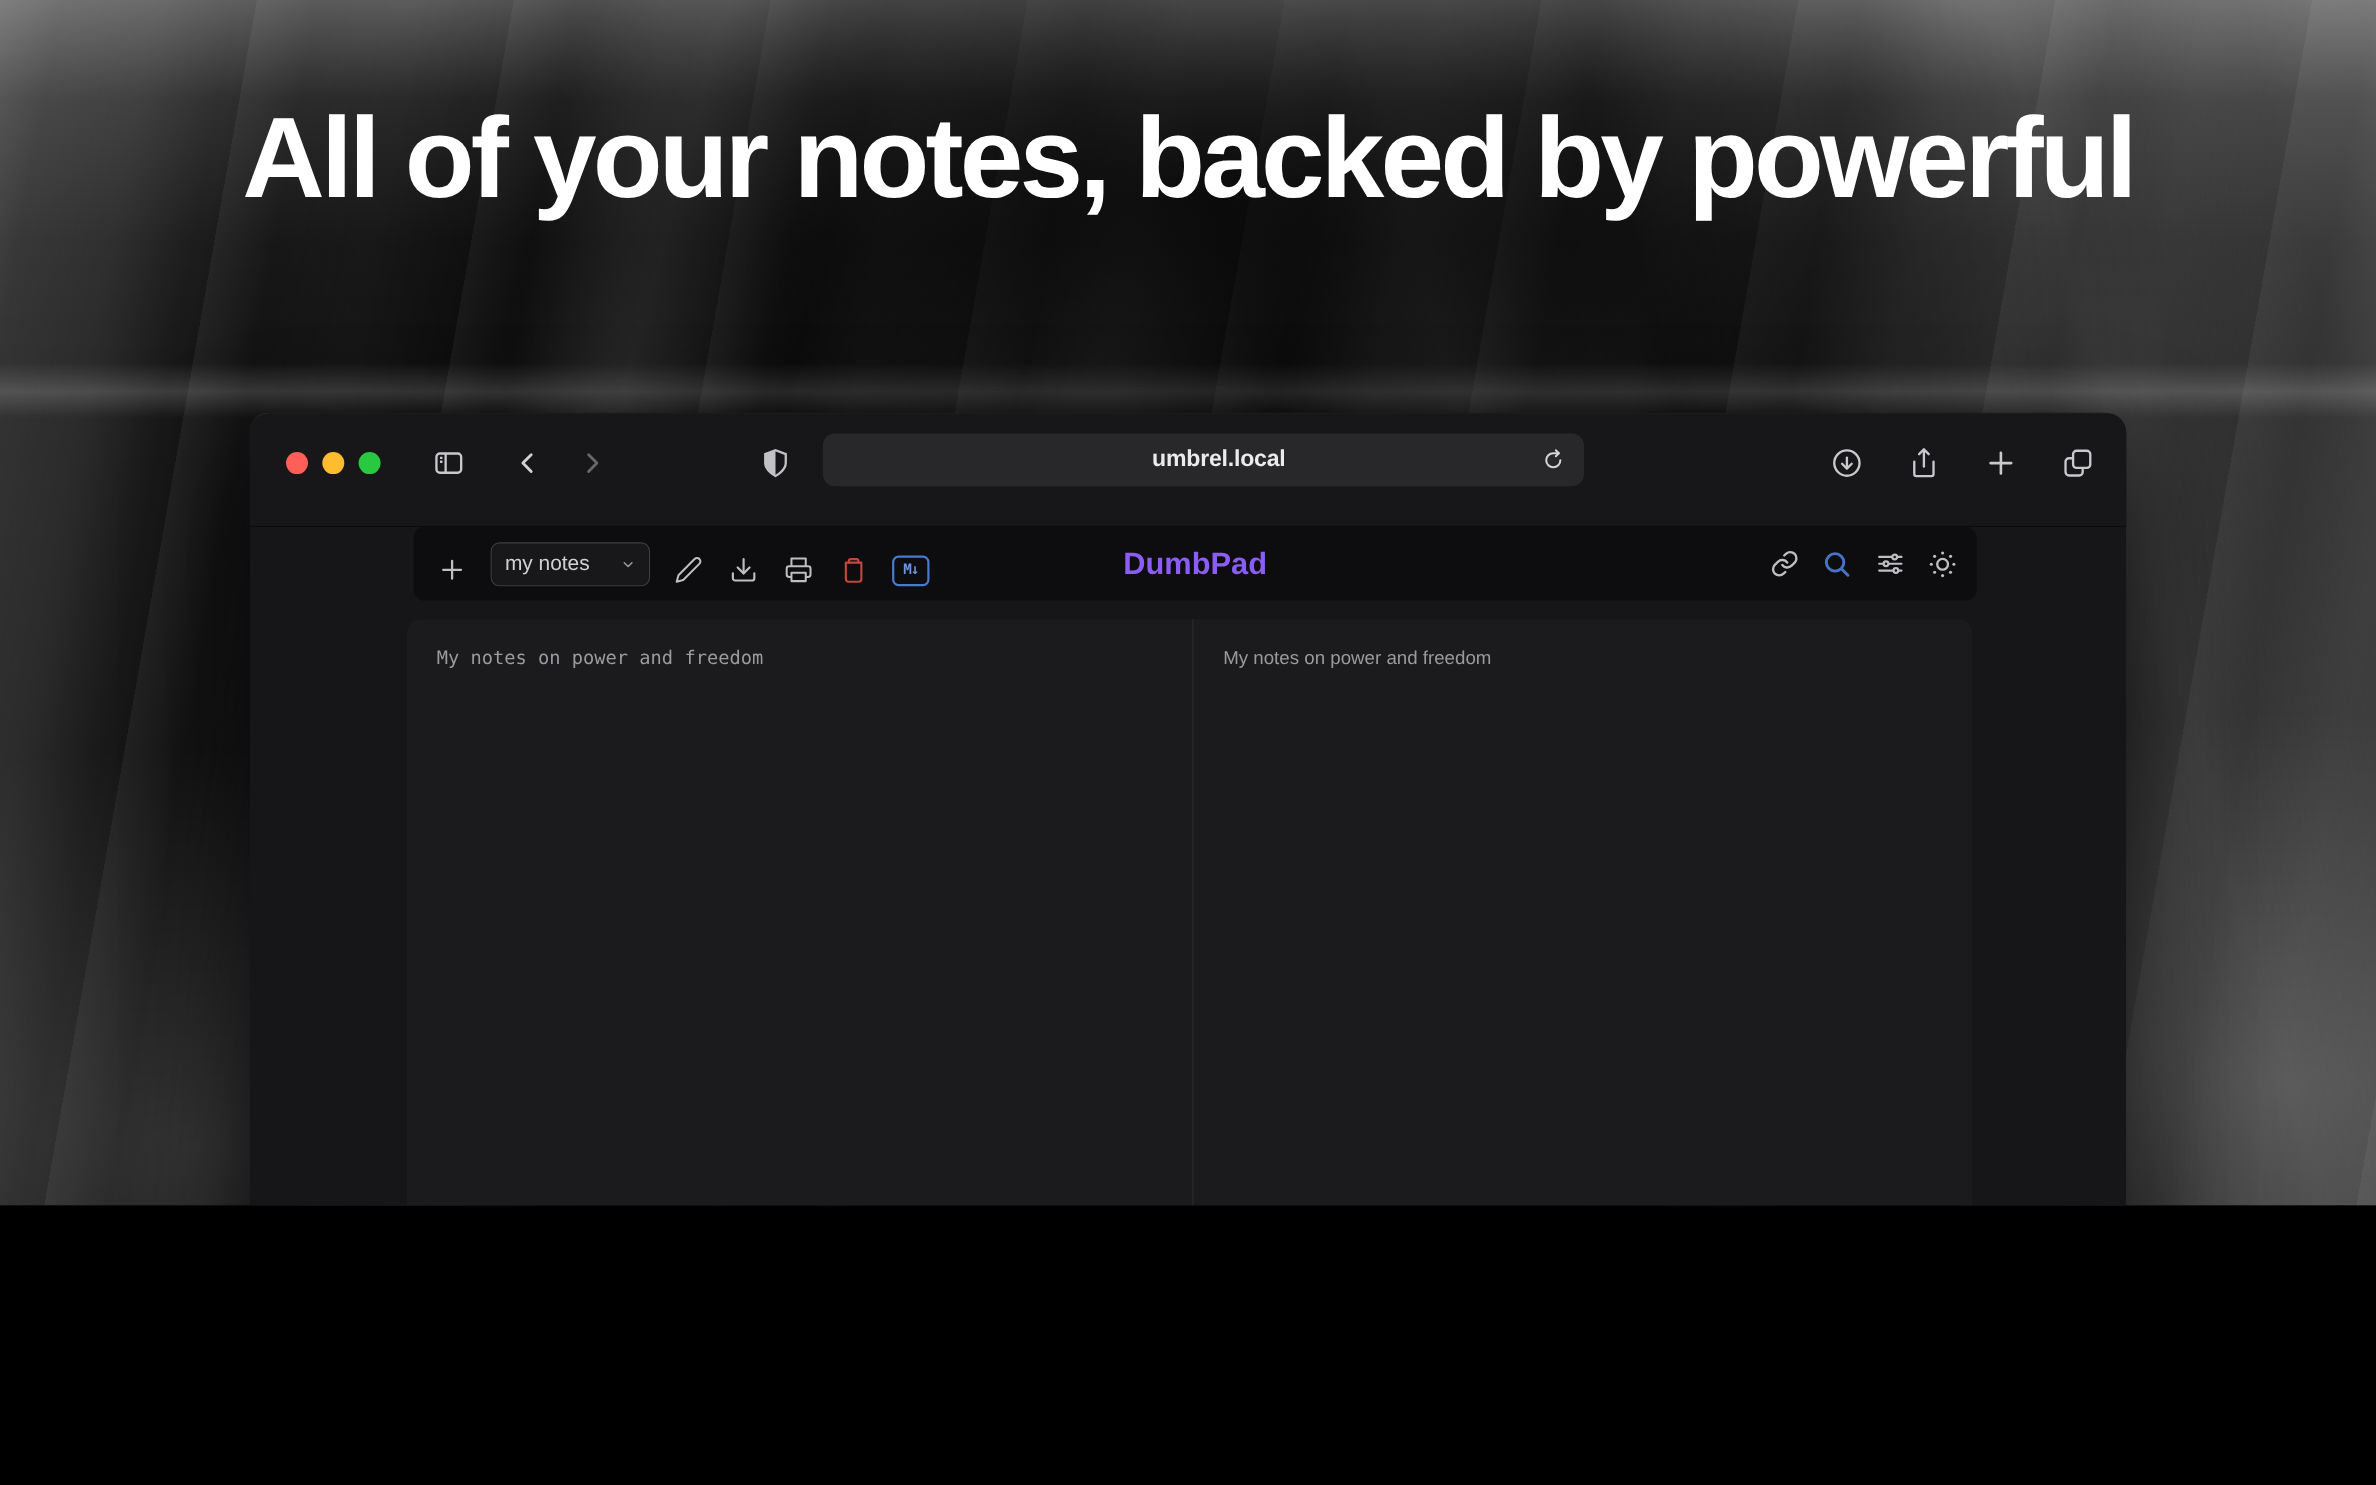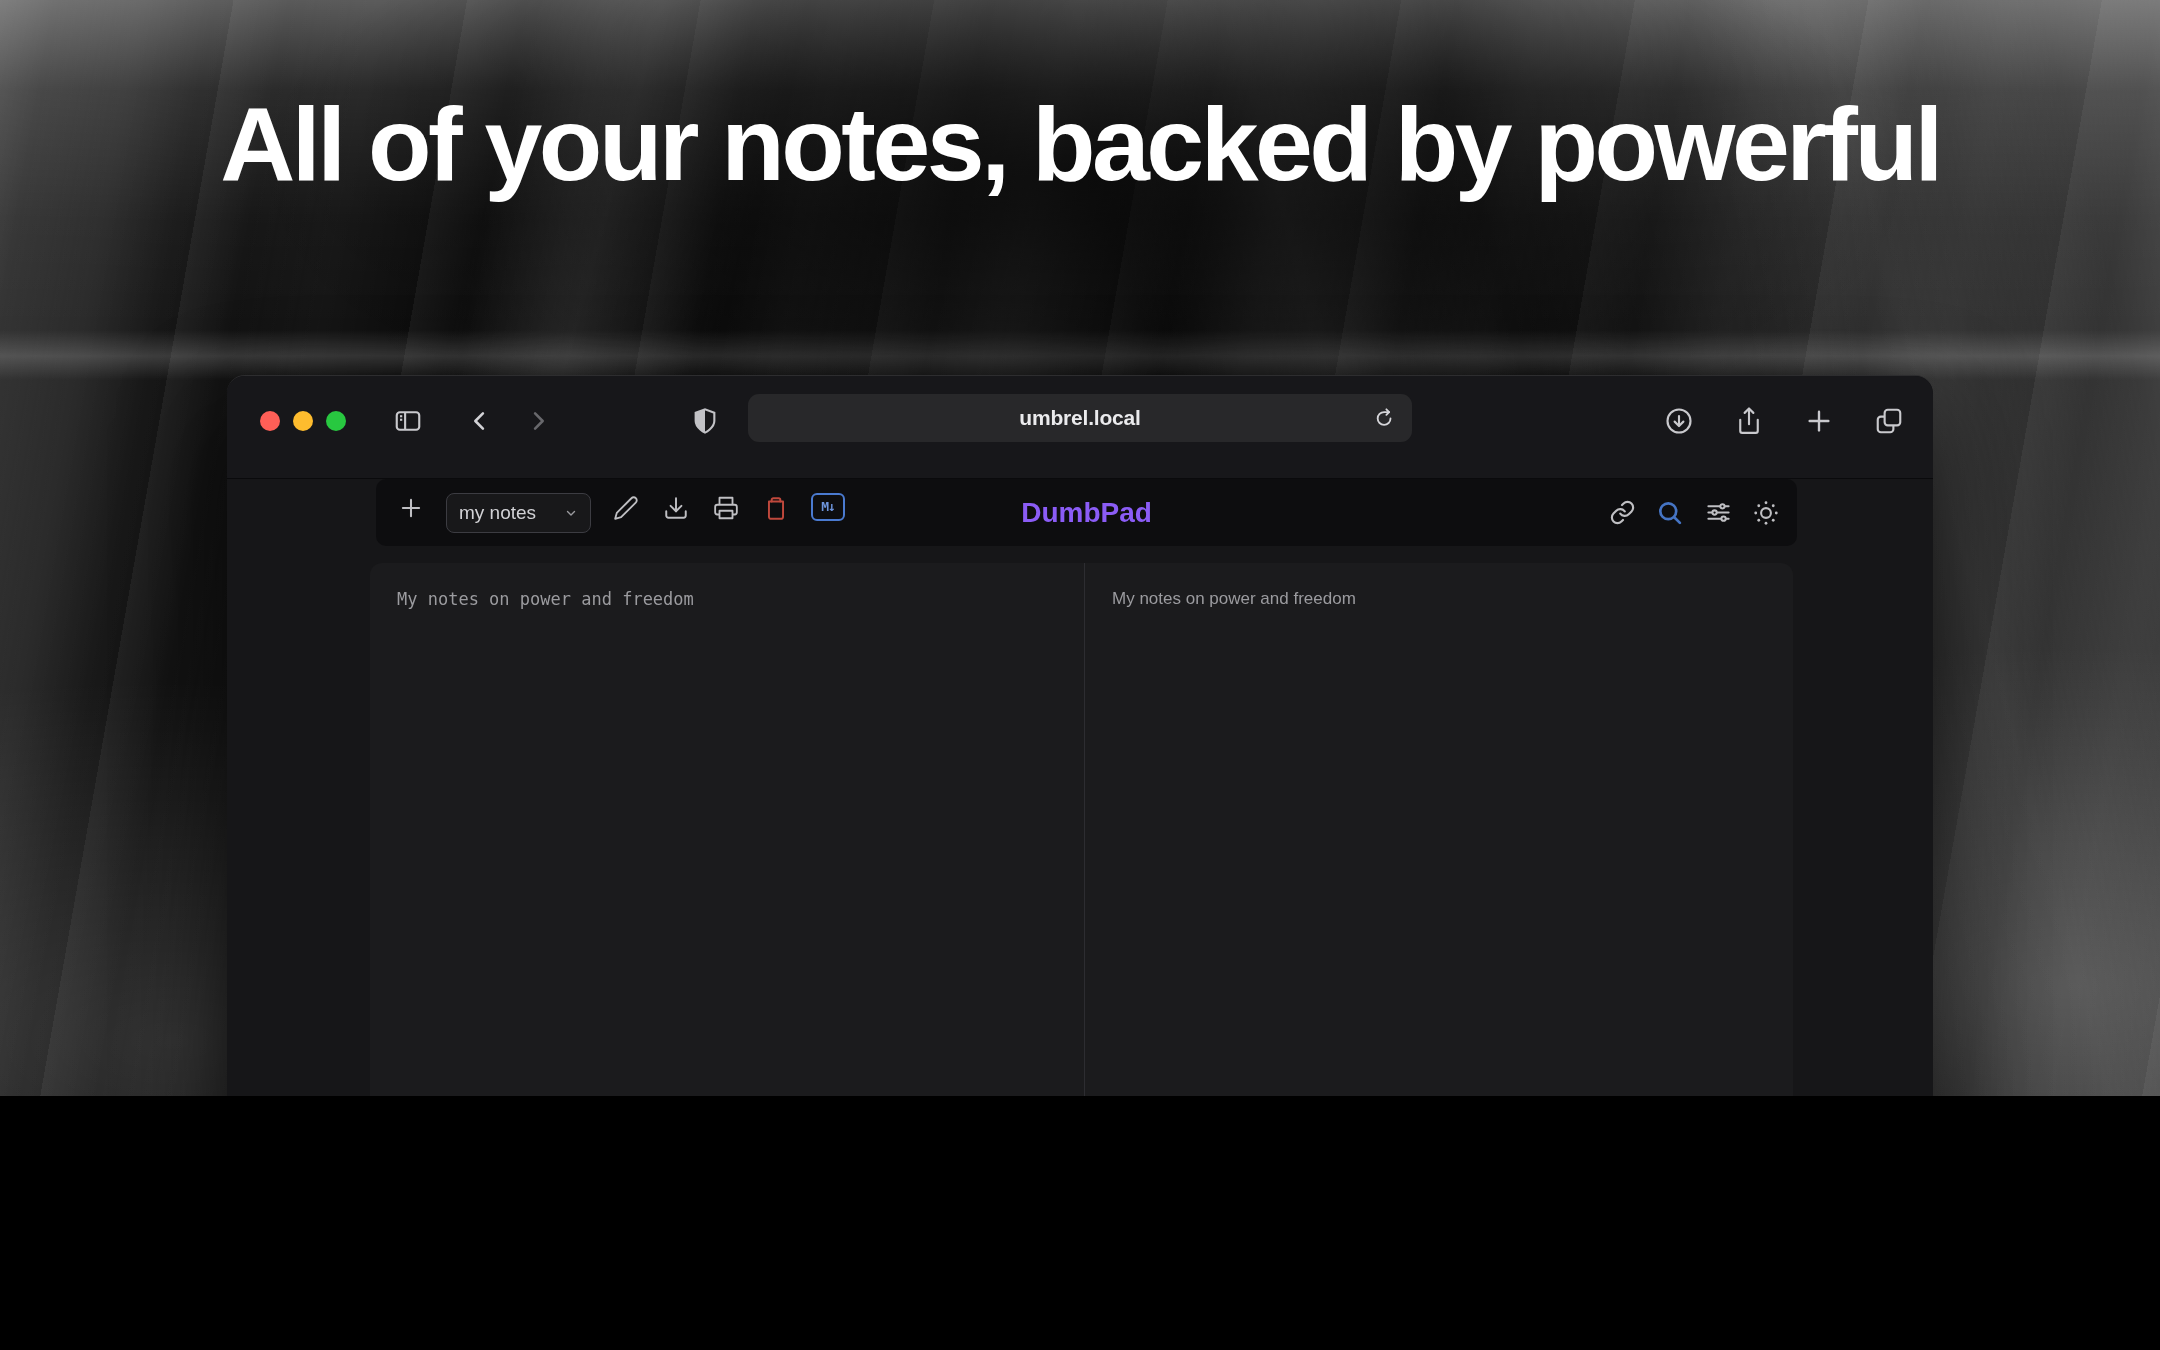--- a/index.html
+++ b/index.html
@@ -26,30 +26,30 @@
     background:#161618;border-radius:18px 18px 0 0;
     box-shadow:0 40px 100px rgba(0,0,0,0.65);
     border-top:1px solid rgba(255,255,255,0.10);}
   .chrome{position:absolute;left:0;top:0;right:0;height:102px;background:#17171a;
     border-radius:18px 18px 0 0;border-bottom:1px solid #0a0a0c;}
   .traffic{position:absolute;left:33px;top:35px;display:flex;gap:13px;}
   .traffic span{width:20px;height:20px;border-radius:50%;display:block;}
   .t-red{background:var(--traffic_red);} .t-yellow{background:var(--traffic_yellow);} .t-green{background:var(--traffic_green);}
   .chrome .cicon{position:absolute;top:29px;width:32px;height:32px;color:#c9c9cd;display:flex;align-items:center;justify-content:center;}
   .urlbar{position:absolute;left:521px;top:18px;width:664px;height:48px;background:#28282a;
-    border-radius:11px;display:flex;align-items:center;justify-content:center;}
+    border-radius:11px;display:flex;align-items:center;justify-content:center;padding-left:28px;}
   .urlbar .url{color:#ebebed;font-size:21px;font-weight:700;letter-spacing:-0.2px;}
   .urlbar .reload{position:absolute;right:12px;top:9px;width:30px;height:30px;color:#d6d6da;display:flex;align-items:center;justify-content:center;}
   .chrome-right{position:absolute;right:28px;top:29px;display:flex;gap:38px;color:#c9c9cd;}
   .chrome-right .cbtn{width:32px;height:32px;display:flex;align-items:center;justify-content:center;}
   
   .appbar{position:absolute;left:149px;top:103px;width:1421px;height:67px;background:#0d0d0f;
     border-radius:10px;display:flex;align-items:center;}
   .appbar .abtn{width:30px;height:30px;display:flex;align-items:center;justify-content:center;color:#bfbfc3;flex:0 0 auto;}
-  .ab-left{display:flex;align-items:flex-start;gap:20px;padding-left:20px;}
+  .ab-left{display:flex;align-items:flex-end;gap:20px;padding-left:20px;}
   .notepad-select{width:145px;height:40px;background:#18181a;border:1px solid #3c3c42;border-radius:8px;
     display:flex;align-items:center;justify-content:space-between;padding:0 12px;box-sizing:border-box;color:#d2d2d6;font-size:19px;}
   .md-badge{width:30px;height:24px;border:2px solid var(--icon_blue);border-radius:6px;color:#6e95dd;
     font-size:13px;font-weight:700;display:flex;align-items:center;justify-content:center;letter-spacing:-1px;font-family:"DejaVu Sans Mono",monospace;}
   .app-title{position:absolute;left:0;right:0;text-align:center;color:#8b5cf6;font-size:28px;font-weight:700;pointer-events:none;}
   .ab-right{position:absolute;right:16px;top:0;height:67px;display:flex;align-items:center;gap:18px;}
   .danger{color:var(--danger_red) !important;}
   .accent{color:var(--search_blue) !important;}
   .panes{position:absolute;left:143px;top:187px;width:1423px;bottom:0;background:#1b1b1d;border-radius:12px 12px 0 0;display:flex;}
   .pane{box-sizing:border-box;padding:26px 27px;color:#9b9b9f;font-size:17px;}

